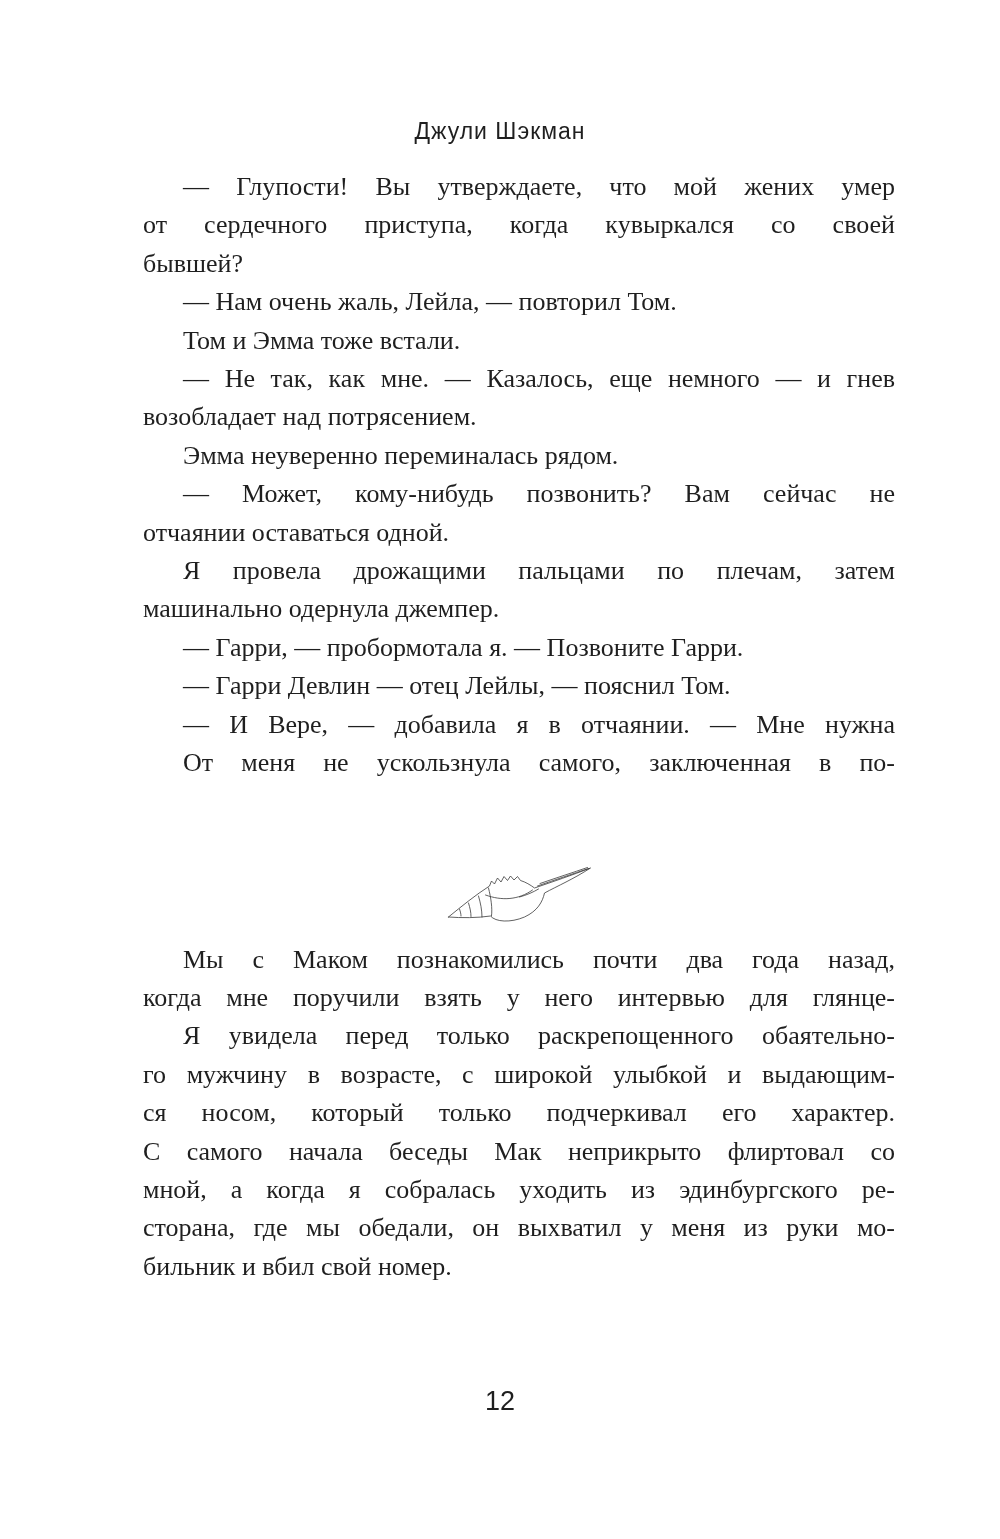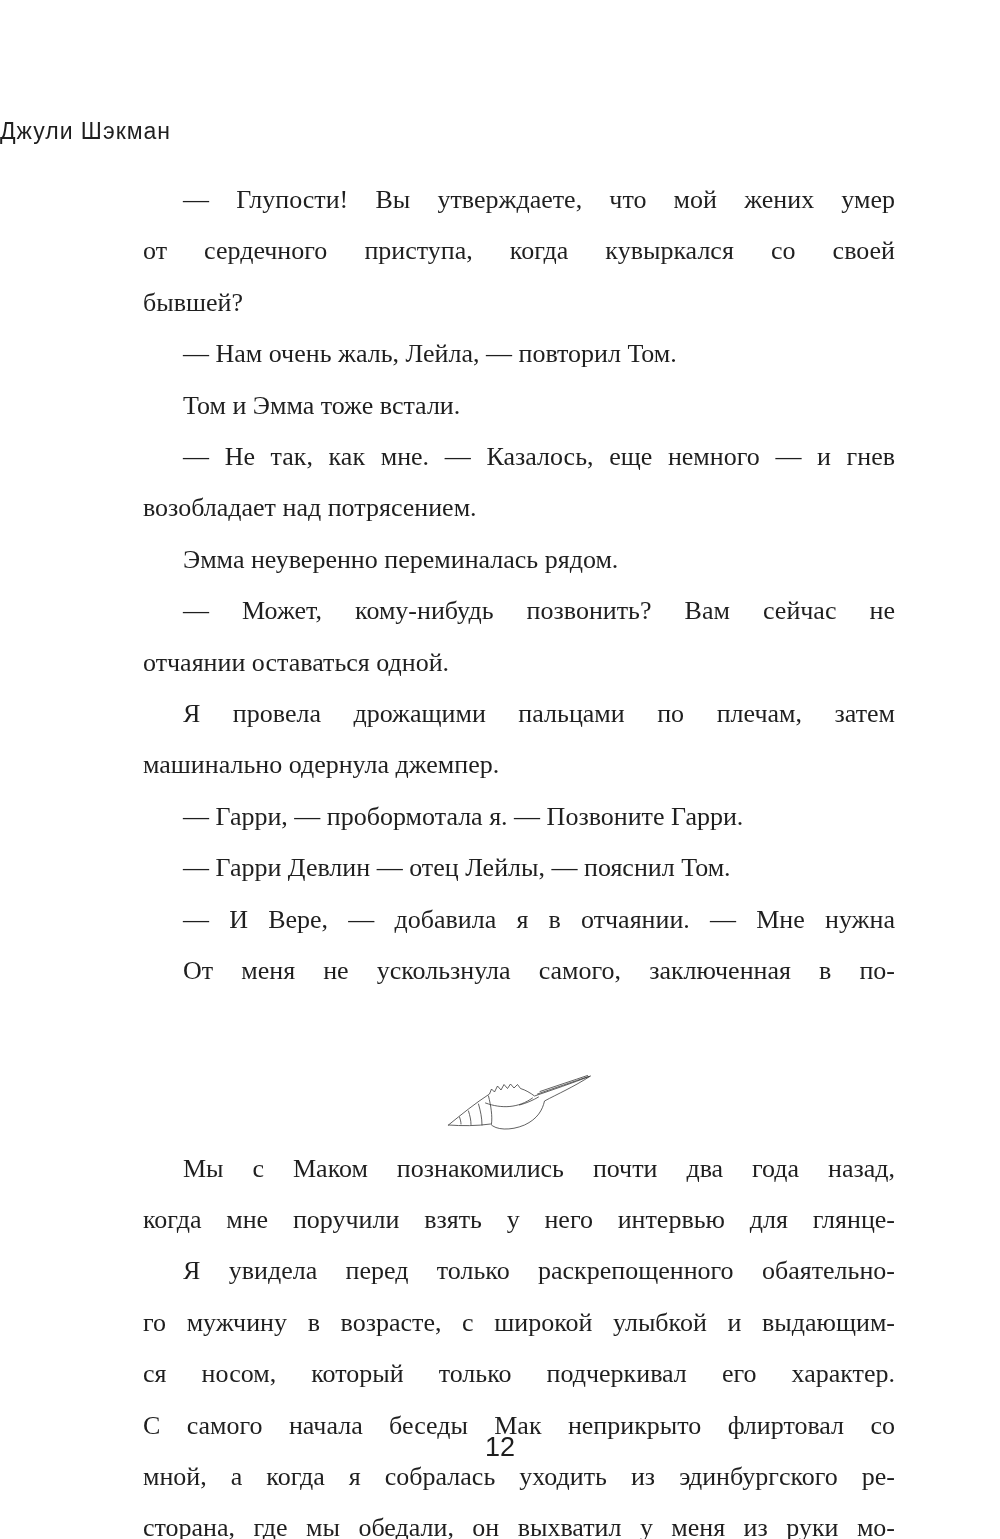--- a/index.html
+++ b/index.html
@@ -13,40 +13,39 @@
     position: relative;
     font-family: "Liberation Serif", serif;
     color: #1f1f1f;
     overflow: hidden;
   }
   .running-title {
     position: absolute;
     top: 118px;
     left: 0;
     width: 100%;
-    text-align: left;
+    text-align: center;
     font-family: "Liberation Sans", sans-serif;
     font-size: 23px;
     line-height: 1.2;
     letter-spacing: 1px;
     color: #1f1f1f;
   }
   .text-body {
     position: absolute;
     left: 143px;
     top: 168px;
     width: 752px;
     font-size: 26px;
     line-height: 38.4px;
   }
   .para { margin: 0; }
   .line {
     text-align: justify;
     text-align-last: justify;
-    margin-top: 13px;
   }
   .line.last {
     text-align-last: left;
   }
   .para .line:first-child {
     text-indent: 40px;
   }
   .divider {
     height: 76px;
     margin: 70px 0 12px 0;
@@ -61,21 +60,20 @@
   }
   .page-number {
     position: absolute;
     top: 1386px;
     left: 0;
     width: 100%;
     text-align: center;
     font-family: "Liberation Sans", sans-serif;
     font-size: 27px;
     color: #1f1f1f;
-    margin-top: 46px;
   }
 </style>
 </head>
 <body>
 
 <div class="page-root">
 
   <div class="running-title">Джули Шэкман</div>
 
   <div class="text-body">

